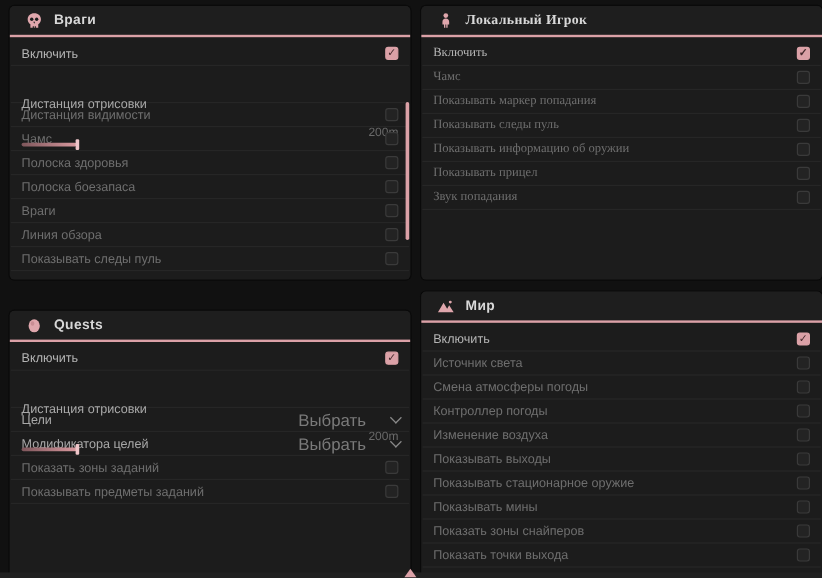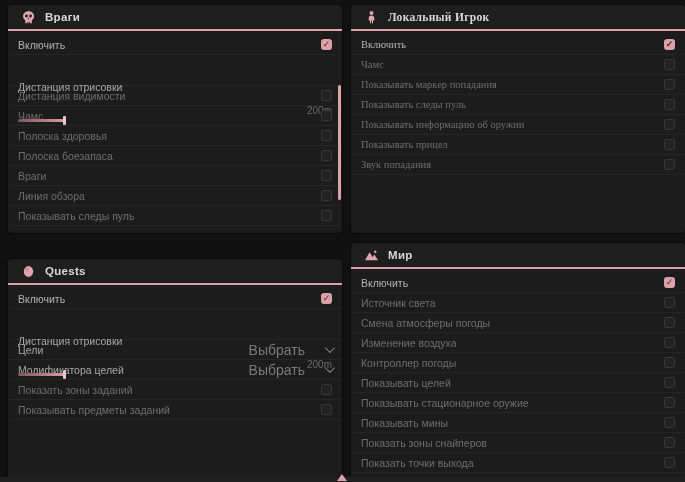--- a/index.html
+++ b/index.html
@@ -229,29 +229,29 @@
       </div>
       <div class="row checkbox">
         <span class="lbl">Источник света</span>
         <span class="cb"></span>
       </div>
       <div class="row checkbox">
         <span class="lbl">Смена атмосферы погоды</span>
         <span class="cb"></span>
       </div>
       <div class="row checkbox">
+        <span class="lbl">Контроллер погоды</span>
+        <span class="cb"></span>
+      </div>
+      <div class="row checkbox">
         <span class="lbl">Изменение воздуха</span>
         <span class="cb"></span>
       </div>
       <div class="row checkbox">
-        <span class="lbl">Контроллер погоды</span>
-        <span class="cb"></span>
-      </div>
-      <div class="row checkbox">
-        <span class="lbl">Показывать целей</span>
+        <span class="lbl">Показывать выходы</span>
         <span class="cb"></span>
       </div>
       <div class="row checkbox">
         <span class="lbl">Показывать стационарное оружие</span>
         <span class="cb"></span>
       </div>
       <div class="row checkbox">
         <span class="lbl">Показывать мины</span>
         <span class="cb"></span>
       </div>

